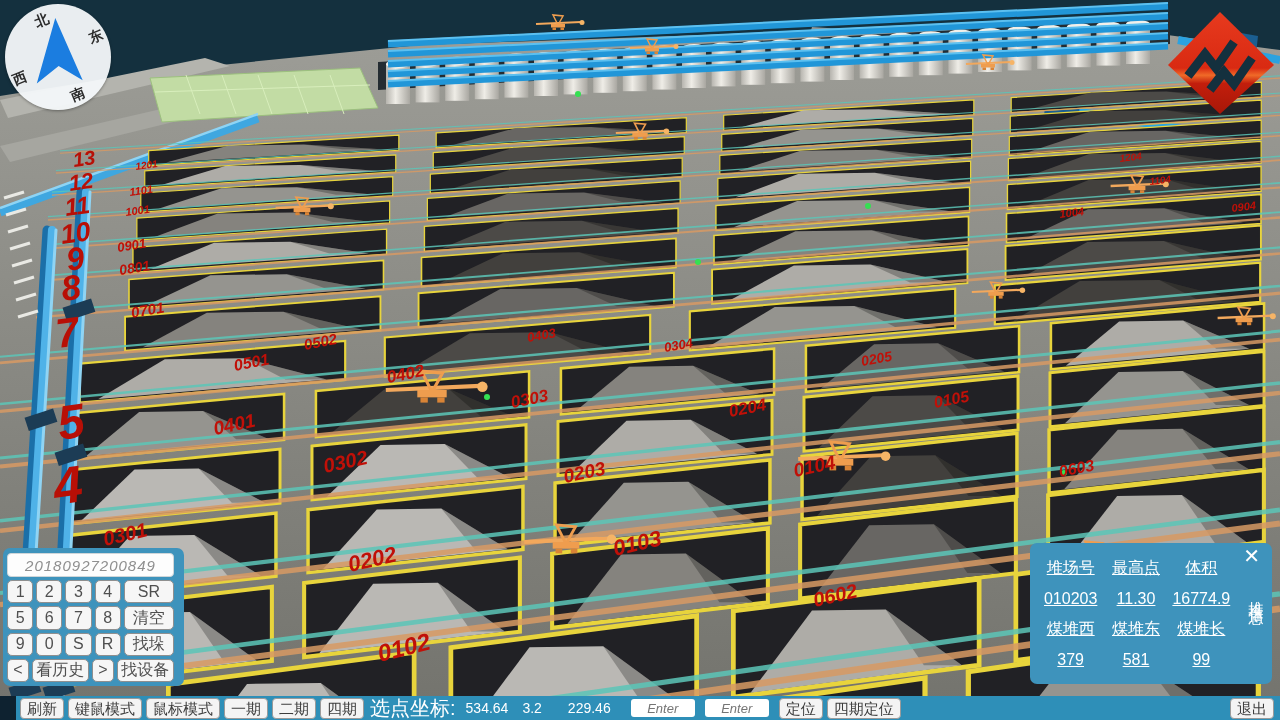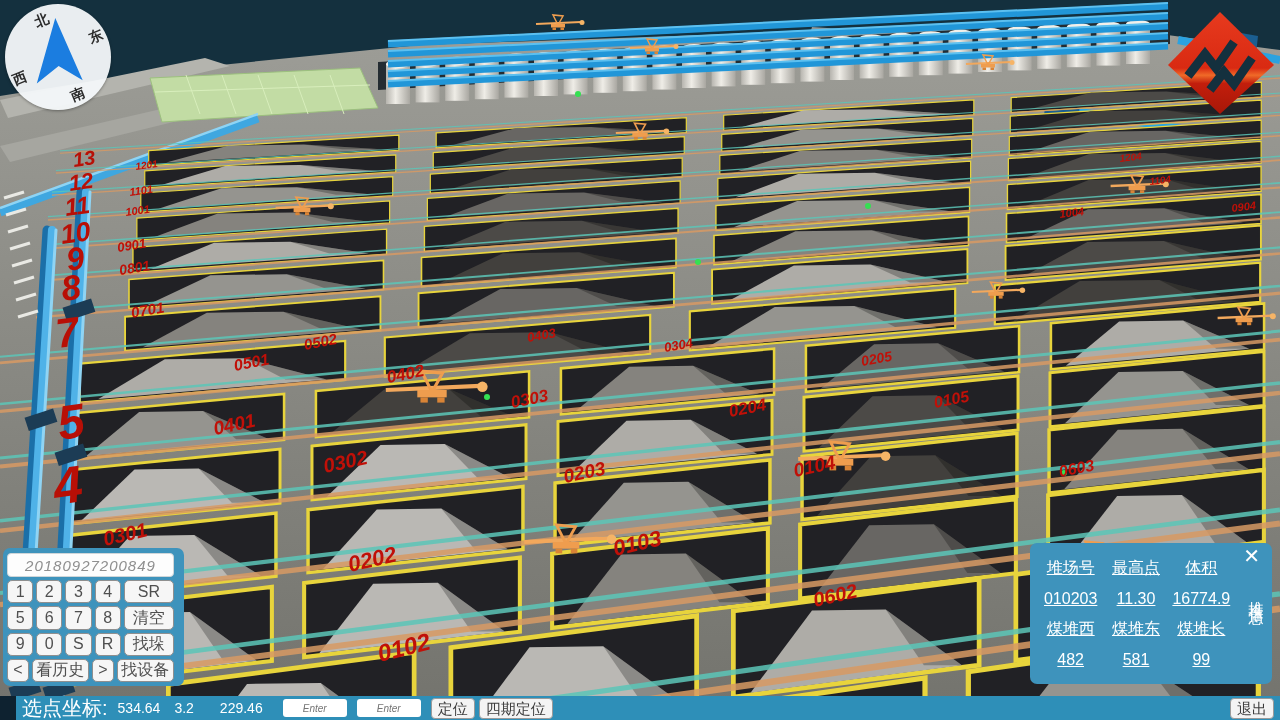--- a/index.html
+++ b/index.html
@@ -43,21 +43,21 @@
   .toolbar{position:absolute;left:0;top:696px;width:1280px;height:24px;background:#2E8FB8;
     display:flex;align-items:center;gap:4px;padding:0 6px 0 0;}
   .tb-cap{width:16px;height:24px;background:#0e2230;flex:0 0 auto;}
   .tb-btn{height:21px;border:1px solid #9a9a9a;border-radius:4px;background:#f4f4f4;color:#3c3c3c;
     font-size:15px;line-height:1;padding:0 6px;white-space:nowrap;cursor:pointer;flex:0 0 auto;}
   .tb-label{color:#fff;font-size:20px;white-space:nowrap;margin-left:2px;}
   .tb-coord{color:#fff;font-size:14px;white-space:nowrap;}
   .tb-coord.c0{margin-left:6px;}
   .tb-coord.c1{margin-left:10px;}
   .tb-coord.c2{margin-left:22px;margin-right:16px;}
-  .tb-enter{width:64px;height:18px;border:none;border-radius:3px;background:#fff;font-size:10px;
+  .tb-enter{width:64px;height:18px;border:none;border-radius:3px;background:#fff;font-size:13px;
     font-style:italic;color:#a7a7a7;text-align:center;margin-right:6px;}
   .tb-spacer{flex:1 1 auto;}
 </style>
 </head>
 <body>
 
 <div class="stage">
 
   <svg id="scene" width="1280" height="720" viewBox="0 0 1280 720">
       <defs>
@@ -580,29 +580,37 @@
     <div class="info-grid" id="info-grid">
         <div class="cell">堆场号</div>
         <div class="cell">最高点</div>
         <div class="cell">体积</div>
         <div class="cell">010203</div>
         <div class="cell">11.30</div>
         <div class="cell">16774.9</div>
         <div class="cell">煤堆西</div>
         <div class="cell">煤堆东</div>
         <div class="cell">煤堆长</div>
-        <div class="cell">482</div>
+        <div class="cell">379</div>
         <div class="cell">581</div>
         <div class="cell">99</div>
       </div>
     <div class="info-side">堆垛信息</div>
   </div>
 
   <div class="toolbar">
     <div class="tb-cap"></div>
+    <span id="tb-left" style="display:flex;gap:4px;">
+        <button class="tb-btn">刷新</button>
+        <button class="tb-btn">键鼠模式</button>
+        <button class="tb-btn">鼠标模式</button>
+        <button class="tb-btn">一期</button>
+        <button class="tb-btn">二期</button>
+        <button class="tb-btn">四期</button>
+      </span>
     <span class="tb-label">选点坐标:</span>
     <span class="tb-coord c0">534.64</span>
     <span class="tb-coord c1">3.2</span>
     <span class="tb-coord c2">229.46</span>
     <input class="tb-enter" placeholder="Enter" style="">
     <input class="tb-enter" placeholder="Enter" style="">
     <span id="tb-mid" style="display:flex;gap:4px;">
         <button class="tb-btn">定位</button>
         <button class="tb-btn">四期定位</button>
       </span>

